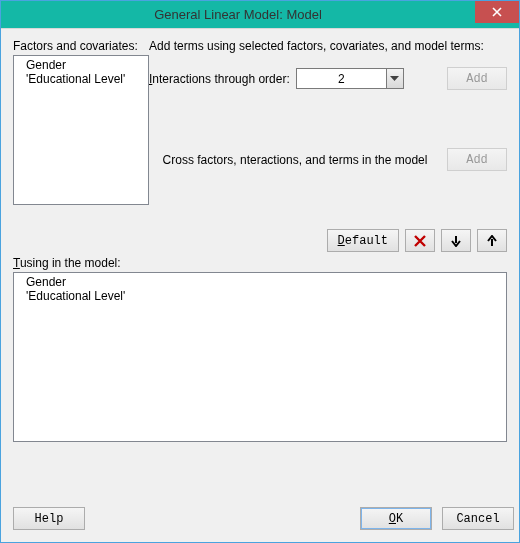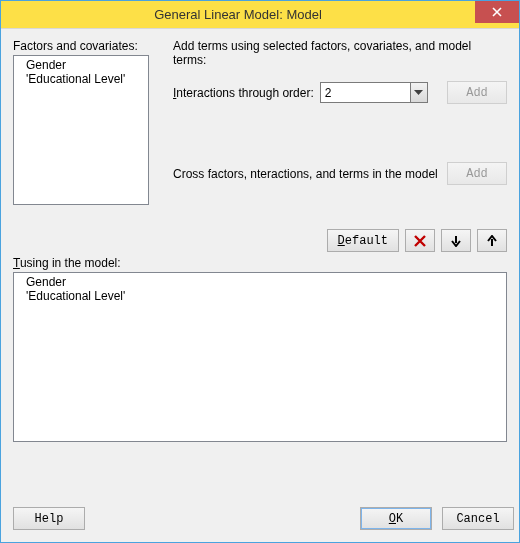--- a/index.html
+++ b/index.html
@@ -16,21 +16,21 @@
   .window {
     width: 520px;
     height: 543px;
     border: 1px solid #4aa3df;
     background: #f0f0f0;
     display: flex;
     flex-direction: column;
   }
   .titlebar {
     height: 28px;
-    background: #fde047;
+    background: #14b8a6;
     border-bottom: 1px solid #d8d8d8;
     display: flex;
     align-items: center;
     position: relative;
   }
   .titlebar .title {
     flex: 1;
     text-align: center;
     color: #333;
     font-size: 13px;
@@ -49,21 +49,21 @@
     cursor: pointer;
     font-family: Arial, sans-serif;
   }
   .body {
     flex: 1;
     padding: 10px 12px 12px 12px;
     position: relative;
   }
   .top-row {
     display: flex;
-    gap: 24px;
+    gap: 0;
   }
   .fc-col { width: 136px; }
   .label {
     color: #000;
     margin-bottom: 2px;
   }
   .listbox {
     background: #fff;
     border: 1px solid #828790;
     padding: 2px 12px;
@@ -81,20 +81,21 @@
   }
   .instr {
     color: #000;
     margin-top: 0;
     margin-bottom: 6px;
   }
   .row-interaction {
     display: flex;
     align-items: center;
     gap: 6px;
+    text-align: center;
   }
   .combo {
     display: flex;
     align-items: center;
     border: 1px solid #7a7a7a;
     background: #fff;
     height: 21px;
     width: 108px;
   }
   .combo .combo-val {

